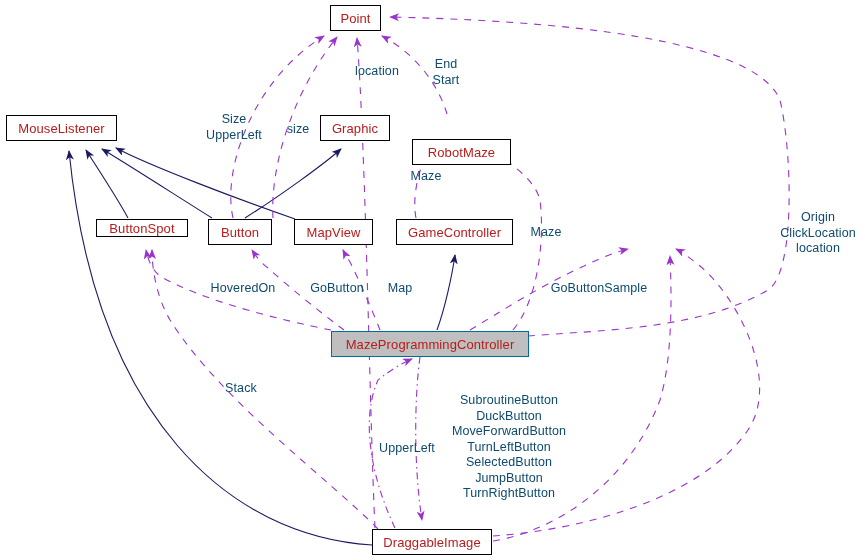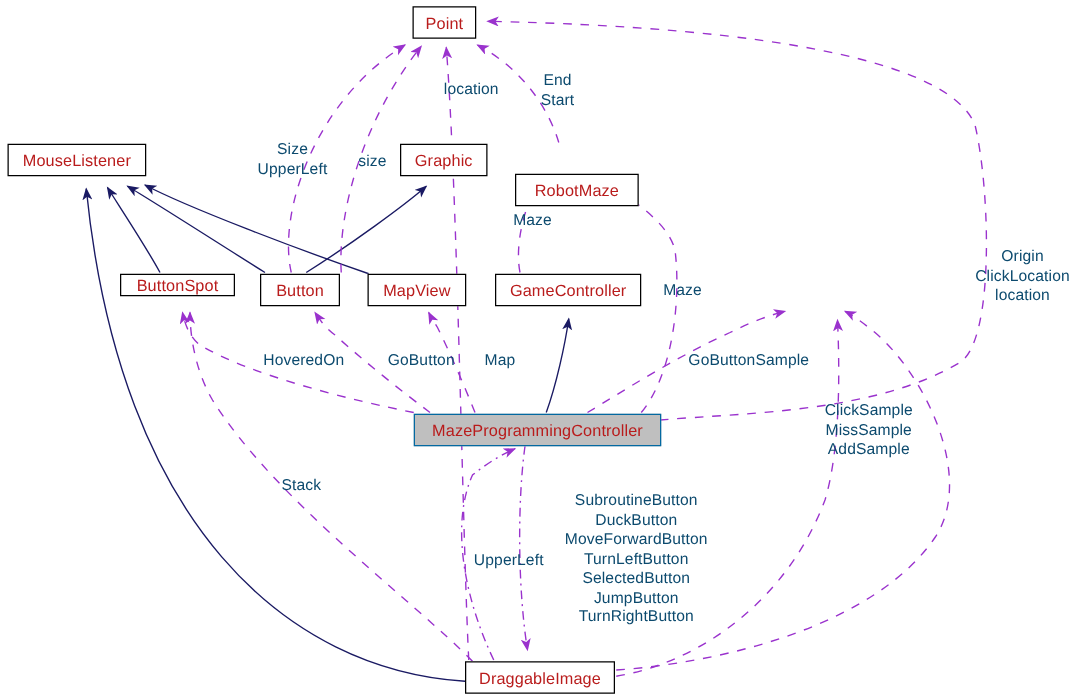--- a/index.html
+++ b/index.html
@@ -156,37 +156,34 @@
 
   <div class="edge-label" style="left:352px; top:64px; width:50px;">location</div>
 
   <div class="edge-label" style="left:428px; top:57px; width:36px;">End
 Start</div>
 
   <div class="edge-label" style="left:409px; top:169px; width:34px;">Maze</div>
 
   <div class="edge-label" style="left:529px; top:225px; width:34px;">Maze</div>
 
-  <div class="edge-label" style="left:775px; top:198px; width:86px;">Origin
+  <div class="edge-label" style="left:775px; top:210px; width:86px;">Origin
 ClickLocation
 location</div>
 
   <div class="edge-label" style="left:207px; top:281px; width:72px;">HoveredOn</div>
 
   <div class="edge-label" style="left:306px; top:281px; width:62px;">GoButton</div>
 
   <div class="edge-label" style="left:386px; top:281px; width:28px;">Map</div>
 
   <div class="edge-label" style="left:547px; top:281px; width:104px;">GoButtonSample</div>
 
   <div class="edge-label" style="left:223px; top:337px; width:36px;margin-top:44px;">Stack</div>
 
-  <div class="edge-label" style="left:654px; top:321px; width:82px;">ClickSample
-MissSample
-AddSample</div>
 
   <div class="edge-label" style="left:377px; top:441px; width:60px;">UpperLeft</div>
 
   <div class="edge-label" style="left:447px; top:393px; width:124px;">SubroutineButton
 DuckButton
 MoveForwardButton
 TurnLeftButton
 SelectedButton
 JumpButton
 TurnRightButton</div>

